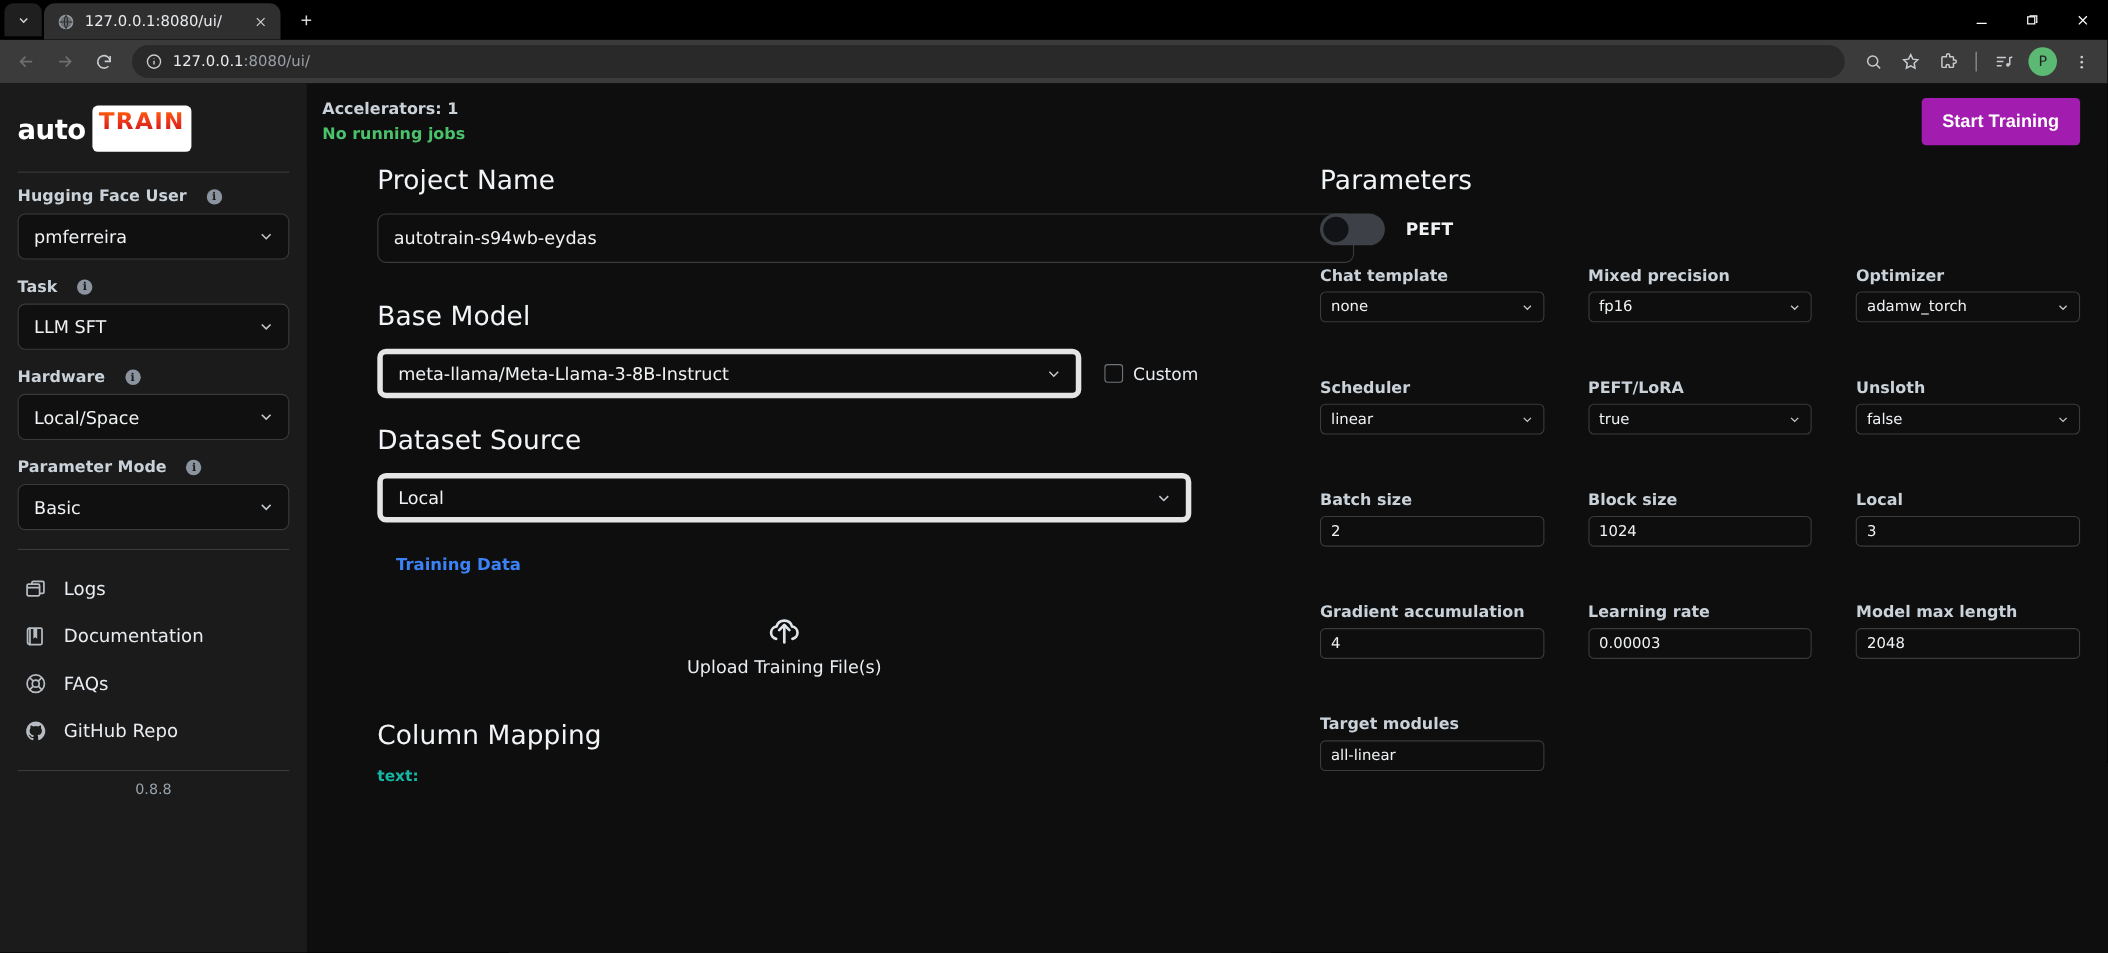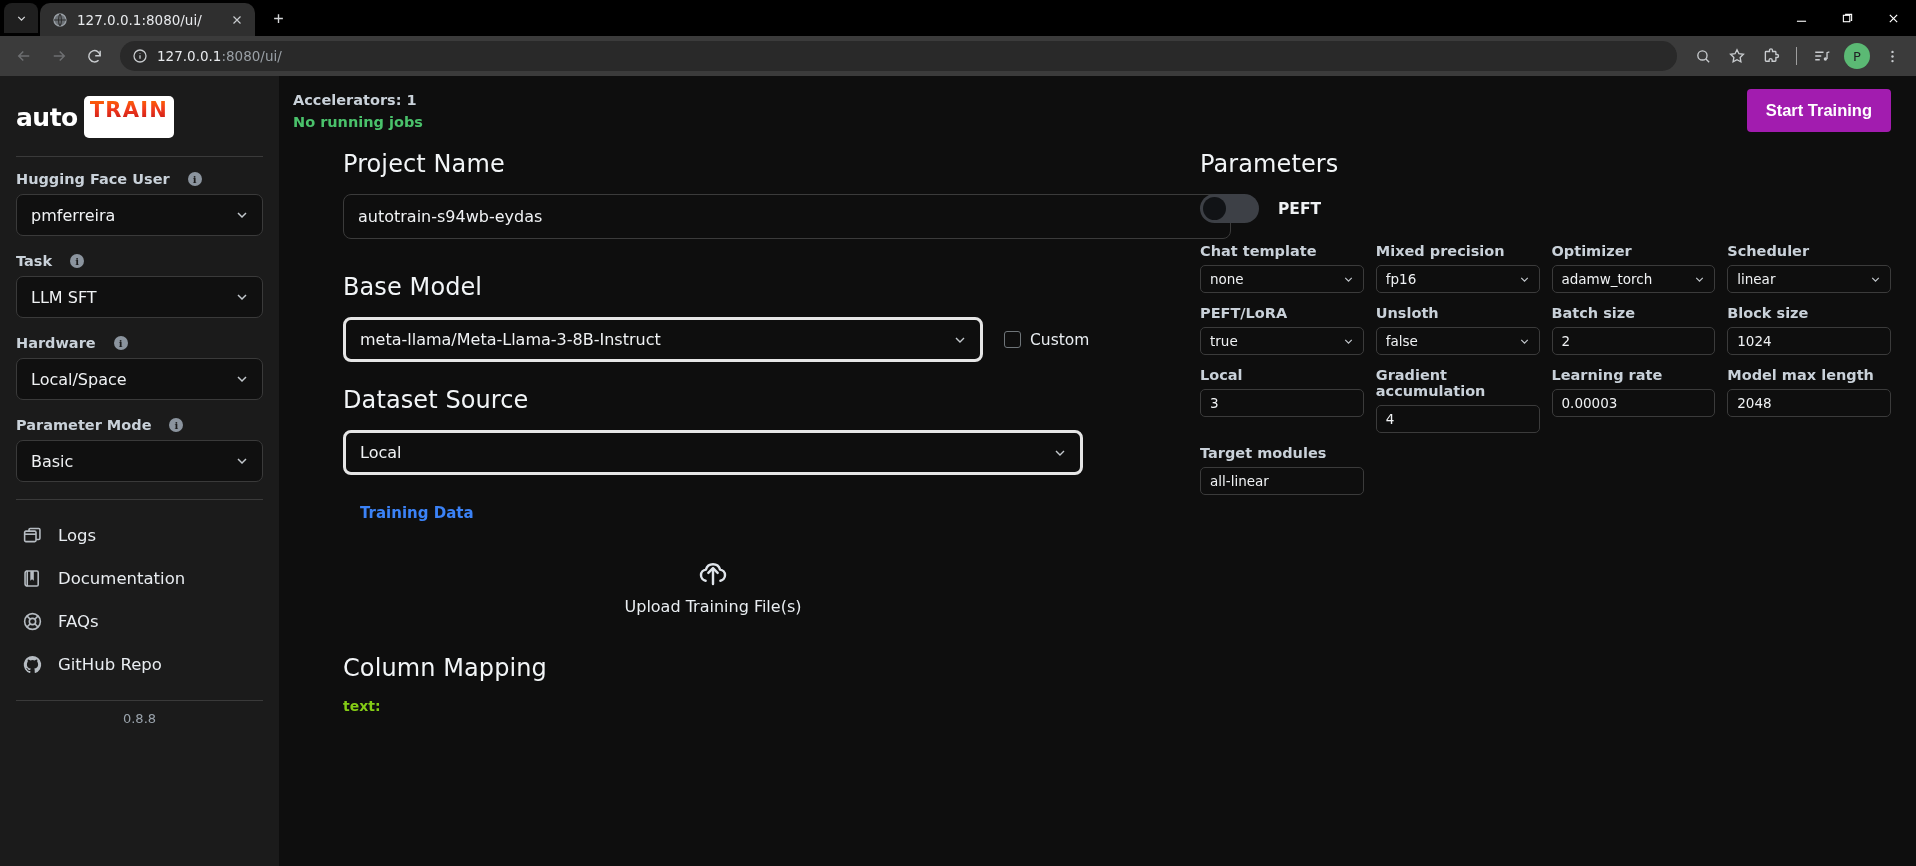--- a/index.html
+++ b/index.html
@@ -167,21 +167,21 @@
     margin-bottom: 16px; letter-spacing: 0.1px;
   }
   .text-input {
     width: 888px; height: 45px; background: #0e0e0e;
     border: 1px solid #3b3b3b; border-radius: 8px;
     color: #f0f2f4; font-size: 16px; padding: 0 14px;
     font-family: "DejaVu Sans", sans-serif;
   }
   .big-select {
     width: 640px; height: 45px; background: #0e0e0e;
-    border: 3px solid #e5e5e5; border-radius: 8px;
+    border: 5px solid #e5e5e5; border-radius: 8px;
     display: flex; align-items: center; justify-content: space-between;
     padding: 0 12px 0 14px; cursor: pointer;
   }
   .big-select.wide { width: 740px; }
   .big-select span.val { font-size: 16px; color: #f0f2f4; }
 
   .row-inline { display: flex; align-items: center; gap: 21px; }
   .chk-wrap { display: flex; align-items: center; gap: 9px; cursor: pointer; }
   .chk-box {
     width: 17px; height: 17px; border: 1.5px solid #6f7579;
@@ -194,35 +194,35 @@
 
   .training-data-link {
     color: #3b82f6; font-size: 15px; font-weight: 600;
     padding: 7px 17px; cursor: pointer; display: inline-block;
   }
   .upload-zone {
     width: 740px; padding: 26px 0 14px; display: flex;
     flex-direction: column; align-items: center; gap: 4px; cursor: pointer;
   }
   .upload-label { font-size: 16px; color: #e9edf1; }
-  .colmap-sub { font-size: 14px; color: #84cc16; font-weight: 700; margin: 0 0 8px 0; }
+  .colmap-sub { font-size: 14px; color: #14b8a6; font-weight: 700; margin: 0 0 8px 0; }
 
   
   .toggle-row { display: flex; align-items: center; gap: 19px; margin-bottom: 20px; }
   .toggle {
     width: 59px; height: 29px; background: #3d4046; border-radius: 15px;
     position: relative; cursor: pointer;
   }
   .toggle .knob {
     position: absolute; top: 3px; left: 3px;
     width: 23px; height: 23px; border-radius: 50%; background: #111316;
   }
   .toggle-label { font-size: 15.5px; color: #f0f2f4; font-weight: 600; }
 
-  .param-grid { display: grid; grid-template-columns: 1fr 1fr 1fr 1fr; column-gap: 12px; row-gap: 0; }
+  .param-grid { display: grid; grid-template-columns: 1fr 1fr 1fr; column-gap: 12px; row-gap: 0; gap: 40px; }
   .param-cell { margin-bottom: 12px; }
   .param-label {
     font-size: 14.5px; color: #c9d1d9; font-weight: 700; margin-bottom: 6px;
   }
   .param-select, .param-input {
     width: 100%; height: 28px; background: #0e0e0e;
     border: 1px solid #3b3b3b; border-radius: 5px;
     color: #f0f2f4; font-size: 13.5px; padding: 0 8px 0 9px;
     display: flex; align-items: center; justify-content: space-between;
     cursor: pointer; font-family: "DejaVu Sans", sans-serif;

